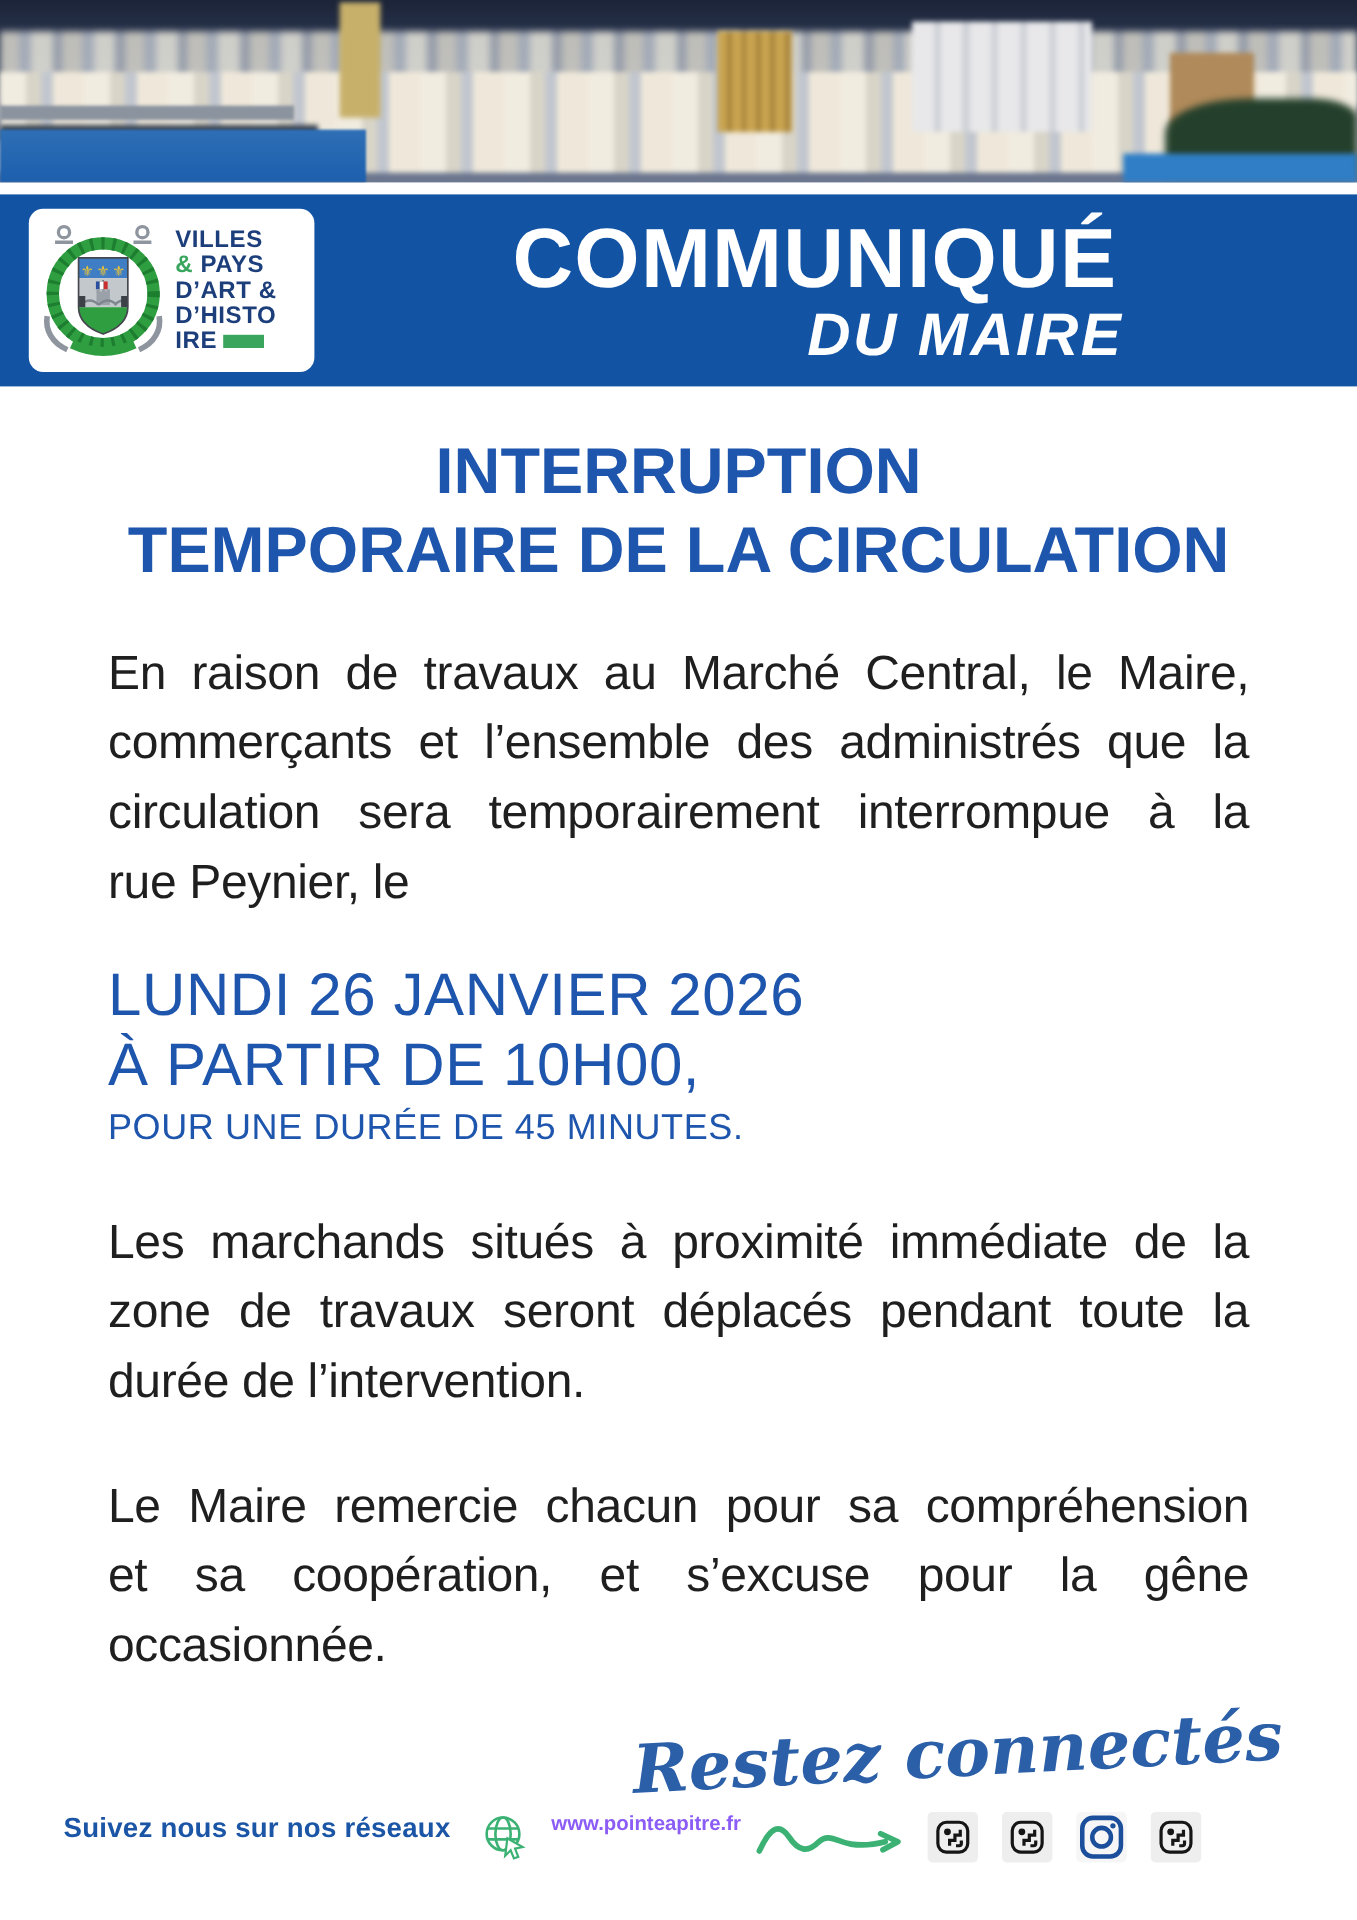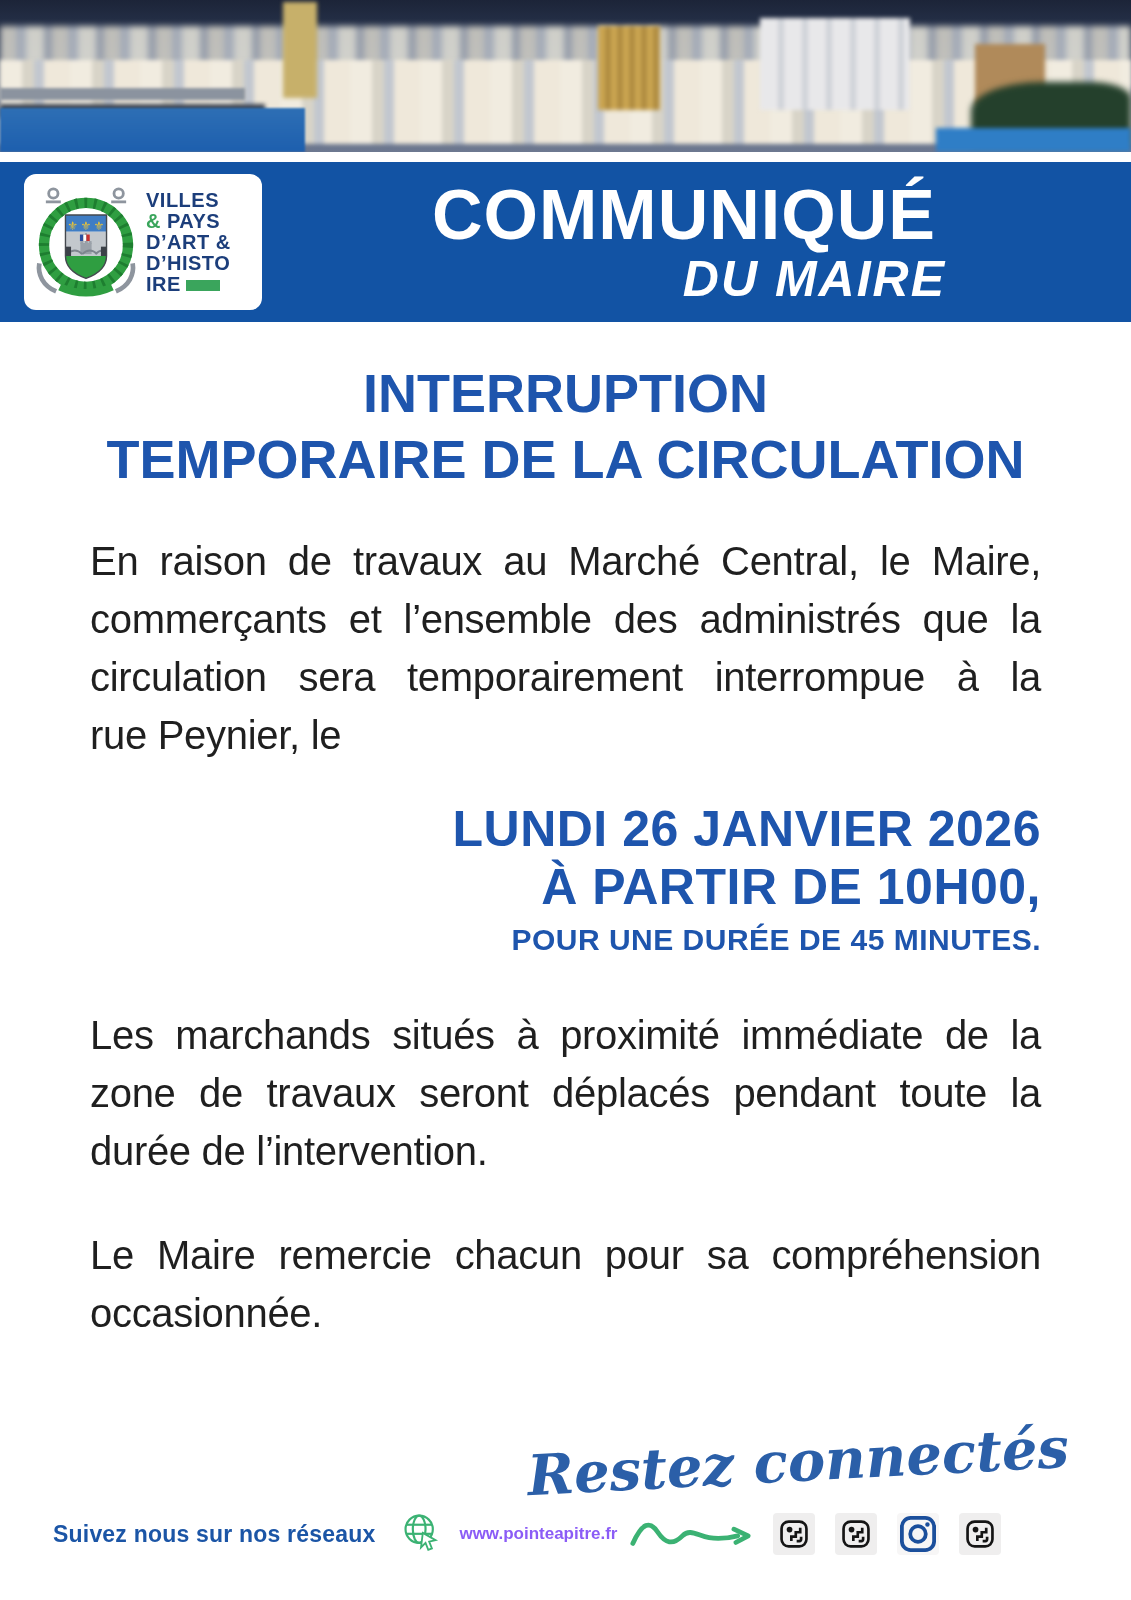--- a/index.html
+++ b/index.html
@@ -35,41 +35,41 @@
 
   .white-gap{height:10px;background:#ffffff;}
 
   
   .banner{height:160px;background:#1253a4;display:flex;align-items:center;padding-left:24px;box-sizing:border-box;}
   .logo-box{width:238px;height:136px;background:#ffffff;border-radius:12px;
     display:flex;align-items:center;padding:4px 6px;box-sizing:border-box;gap:4px;flex:none;}
   .vpah{font-weight:bold;font-size:20px;line-height:21px;color:#1c3e7b;letter-spacing:.5px;white-space:nowrap;}
   .vpah .amp{color:#3aa55c;}
   .vpah .greenbar{display:inline-block;width:34px;height:11px;background:#3aa55c;margin-left:5px;vertical-align:middle;}
-  .banner-text{flex:1;display:flex;flex-direction:column;padding-right:25px;}
+  .banner-text{flex:1;display:flex;flex-direction:column;padding-right:35px;}
   .communique{text-align:center;font-weight:bold;font-size:70px;line-height:74px;color:#ffffff;letter-spacing:1px;}
   .du-maire{text-align:right;margin-right:160px;font-weight:bold;font-size:50px;line-height:54px;color:#ffffff;letter-spacing:2px;font-style:italic;}
 
   
   .content{padding:0 90px;}
   .doc-title{margin-top:38px;text-align:center;color:#1e55ad;font-weight:bold;
     font-size:54px;line-height:66px;letter-spacing:0;}
   .para{margin-top:40px;color:#1f1f1f;font-size:40px;}
   .para .line{line-height:58px;text-align:justify;text-align-last:justify;letter-spacing:-0.3px;}
   .para .line.last{text-align:left;text-align-last:left;}
-  .date-block{margin-top:36px;text-align:right;color:#1e55ad;font-weight:bold;}
+  .date-block{margin-top:36px;text-align:left;color:#1e55ad;font-weight:normal;}
   .date-main{font-size:50px;line-height:58px;letter-spacing:.5px;}
   .date-sub{font-size:30px;line-height:40px;margin-top:4px;letter-spacing:.5px;}
 
   
   .script-connect{position:absolute;right:62px;bottom:106px;color:#2b5fa8;
     font-family:"DejaVu Serif",serif;font-style:italic;font-weight:bold;
     font-size:56px;transform:rotate(-3deg);}
   .footer-row{position:absolute;left:53px;right:26px;bottom:42px;height:48px;
-    display:flex;align-items:center;}
+    display:flex;}
   .follow{color:#1b55a6;font-weight:bold;font-size:23px;letter-spacing:.2px;flex:none;}
   .globe{margin-left:26px;flex:none;}
   .website{margin-left:18px;color:#8b5cf6;font-weight:bold;font-size:17px;flex:none;}
   .arrow{margin-left:12px;flex:none;}
   .chips{margin-left:20px;display:flex;gap:20px;flex:none;}
   .chip{width:42px;height:42px;background:#efeeee;border-radius:4px;
     display:flex;align-items:center;justify-content:center;}
   .chip.white{background:#f7f6f6;}
 </style>
 </head>
@@ -169,20 +169,21 @@
     </div>
 
     <div class="para" style="margin-top:46px;">
       <div class="line">Les marchands situés à proximité immédiate de la</div>
       <div class="line">zone de travaux seront déplacés pendant toute la</div>
       <div class="line last">durée de l’intervention.</div>
     </div>
 
     <div class="para" style="margin-top:46px;">
       <div class="line">Le Maire remercie chacun pour sa compréhension</div>
+      <div class="line">et sa coopération, et s’excuse pour la gêne</div>
       <div class="line last">occasionnée.</div>
     </div>
   </div>
 
   <div class="script-connect">Restez connectés</div>
 
   <div class="footer-row">
     <span class="follow">Suivez nous sur nos réseaux</span>
     <span class="globe">
       <svg viewBox="0 0 44 46" width="40" height="42">

